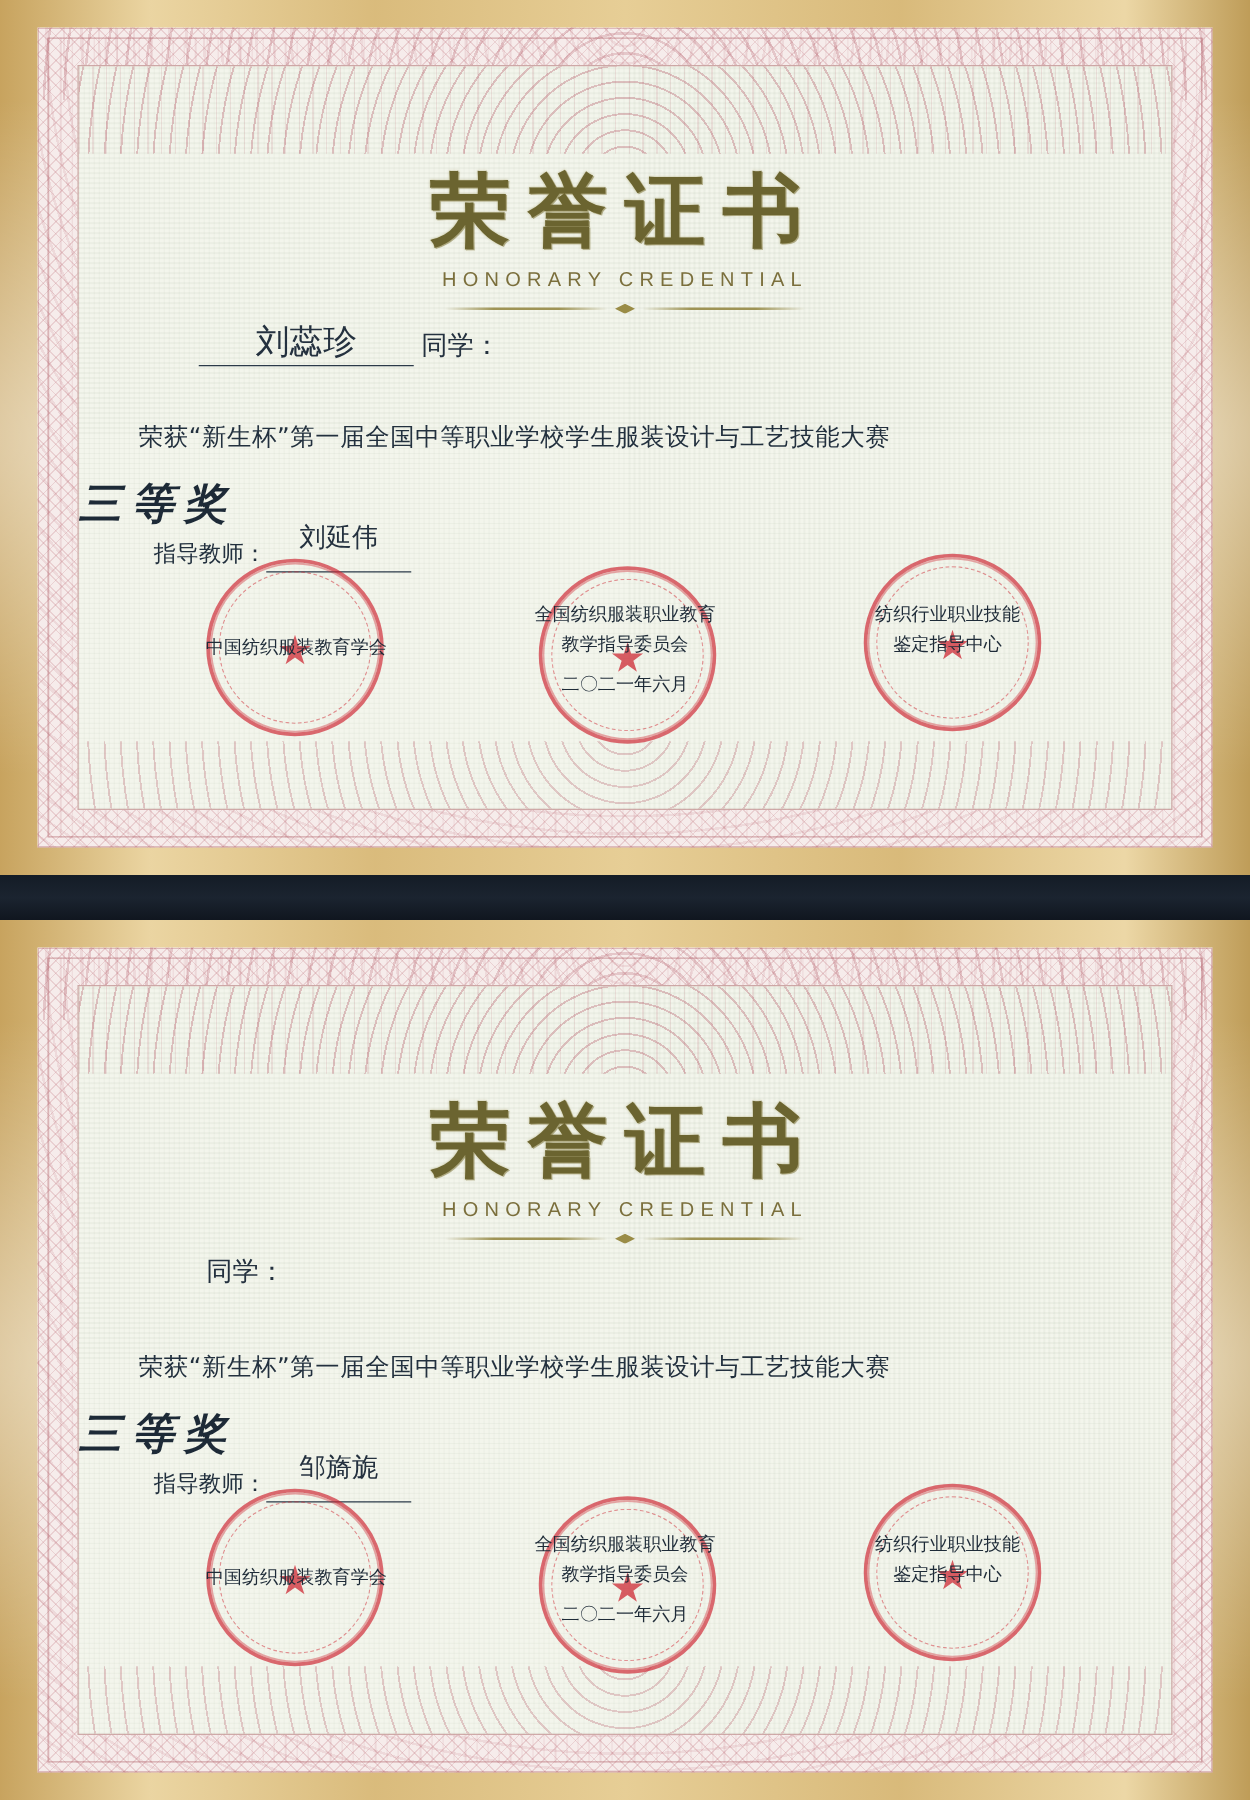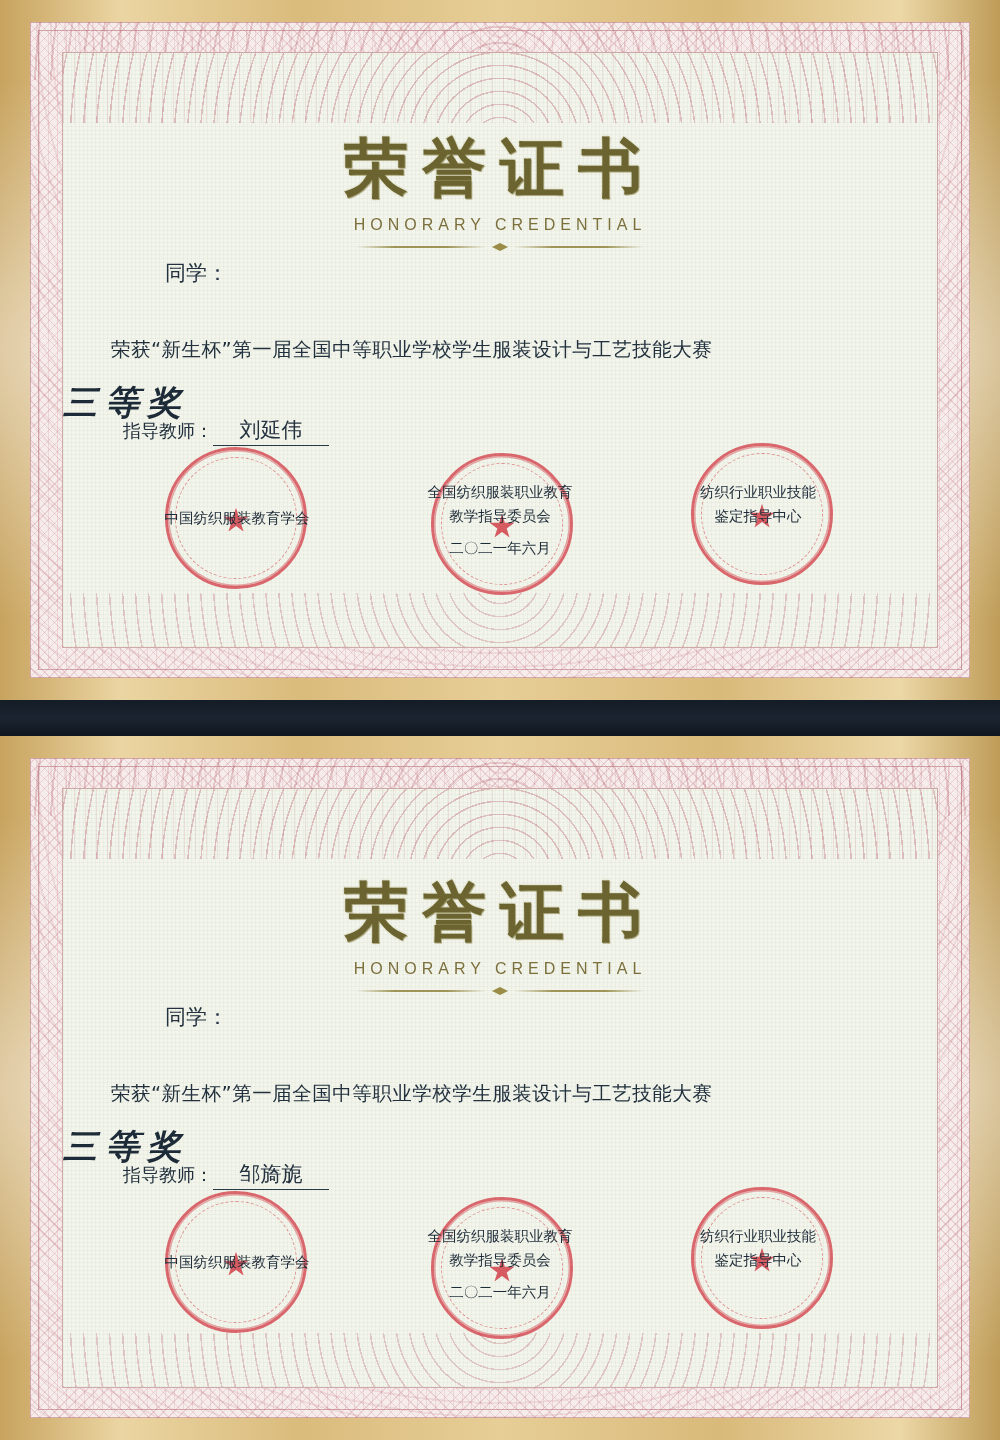--- a/index.html
+++ b/index.html
@@ -221,21 +221,21 @@
     padding-bottom: 3px;
     margin-left: 20px;
   }
   .teacher-blank {
     min-width: 116px;
     text-align: center;
     font-family: "DejaVu Sans", sans-serif;
     font-size: 21px;
     color: #24313f;
     border-bottom: 1.3px solid #2b3a49;
-    padding-bottom: 1px;
+    padding-bottom: 13px;
   }
 
   
   .seal {
     position: absolute;
     border-radius: 50%;
     border: 3px solid rgba(206,40,52,0.78);
     box-shadow: inset 0 0 0 1.5px rgba(206,40,52,0.45);
     opacity: 0.88;
   }
@@ -283,20 +283,21 @@
 
     <div class="subtitle" style="top:163px;">HONORARY CREDENTIAL</div>
 
     <div class="rule-wrap" style="top:190px;">
       <div class="rule-line"></div>
       <div class="rule-diamond"></div>
       <div class="rule-line"></div>
     </div>
 
     <div class="name-row" style="left:96px; top:206px;">
+      <div class="name-blank">刘蕊珍</div>
       <div class="name-suffix">同学：</div>
     </div>
 
     <div class="award-line" style="left:48px; top:283px;">荣获“新生杯”第一届全国中等职业学校学生服装设计与工艺技能大赛</div>
 
     <div class="prize" style="top:327px;">三等奖</div>
 
     <div class="teacher-row" style="left:40px; top:363px;">
       <div class="teacher-label">指导教师：</div>
       <div class="teacher-blank">刘延伟</div>

